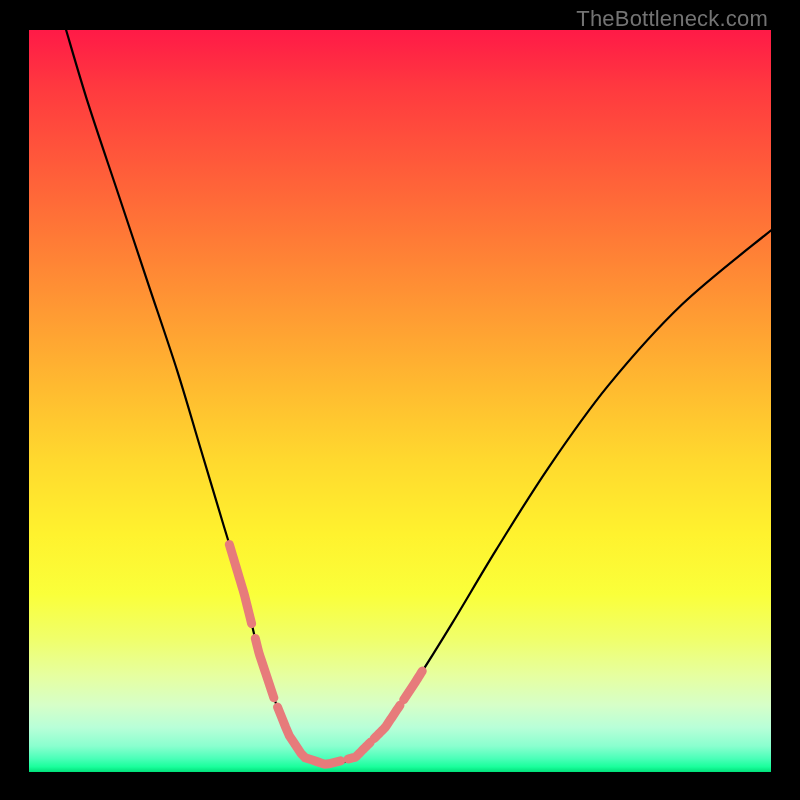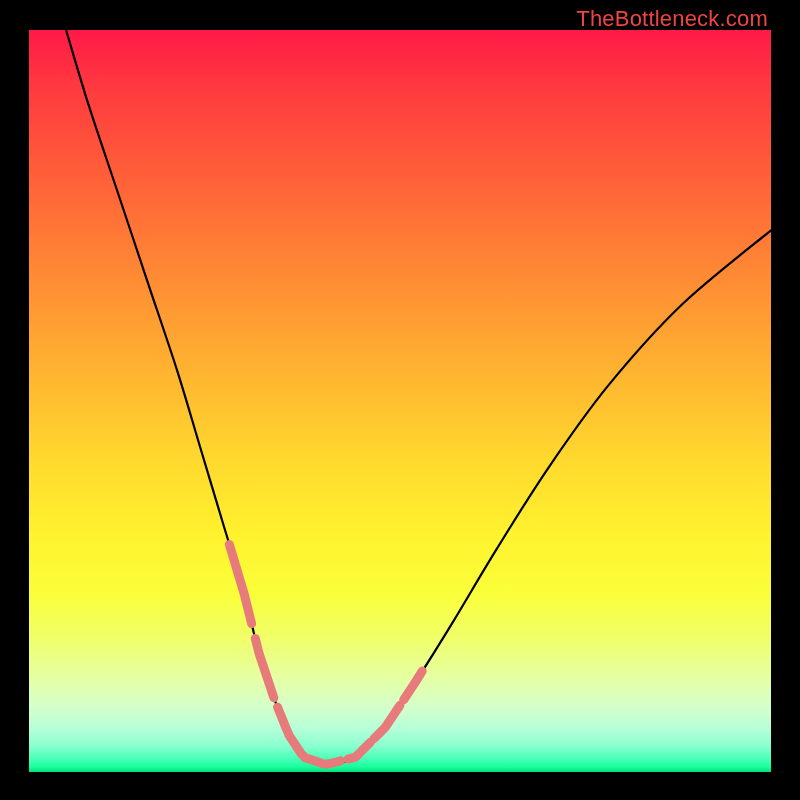--- a/index.html
+++ b/index.html
@@ -42,21 +42,21 @@
       #8affcf 96.5%,
       #4affb8 98.2%,
       #1aff9c 99.3%,
       #00e07a 100%
     );
   }
   .watermark {
     position: absolute;
     right: 32px;
     top: 6px;
-    color: #ef4444;
+    color: #737373;
     font-size: 22px;
     font-weight: 500;
     letter-spacing: 0.2px;
   }
   svg.overlay {
     position: absolute;
     left: 0;
     top: 0;
     width: 742px;
     height: 742px;

